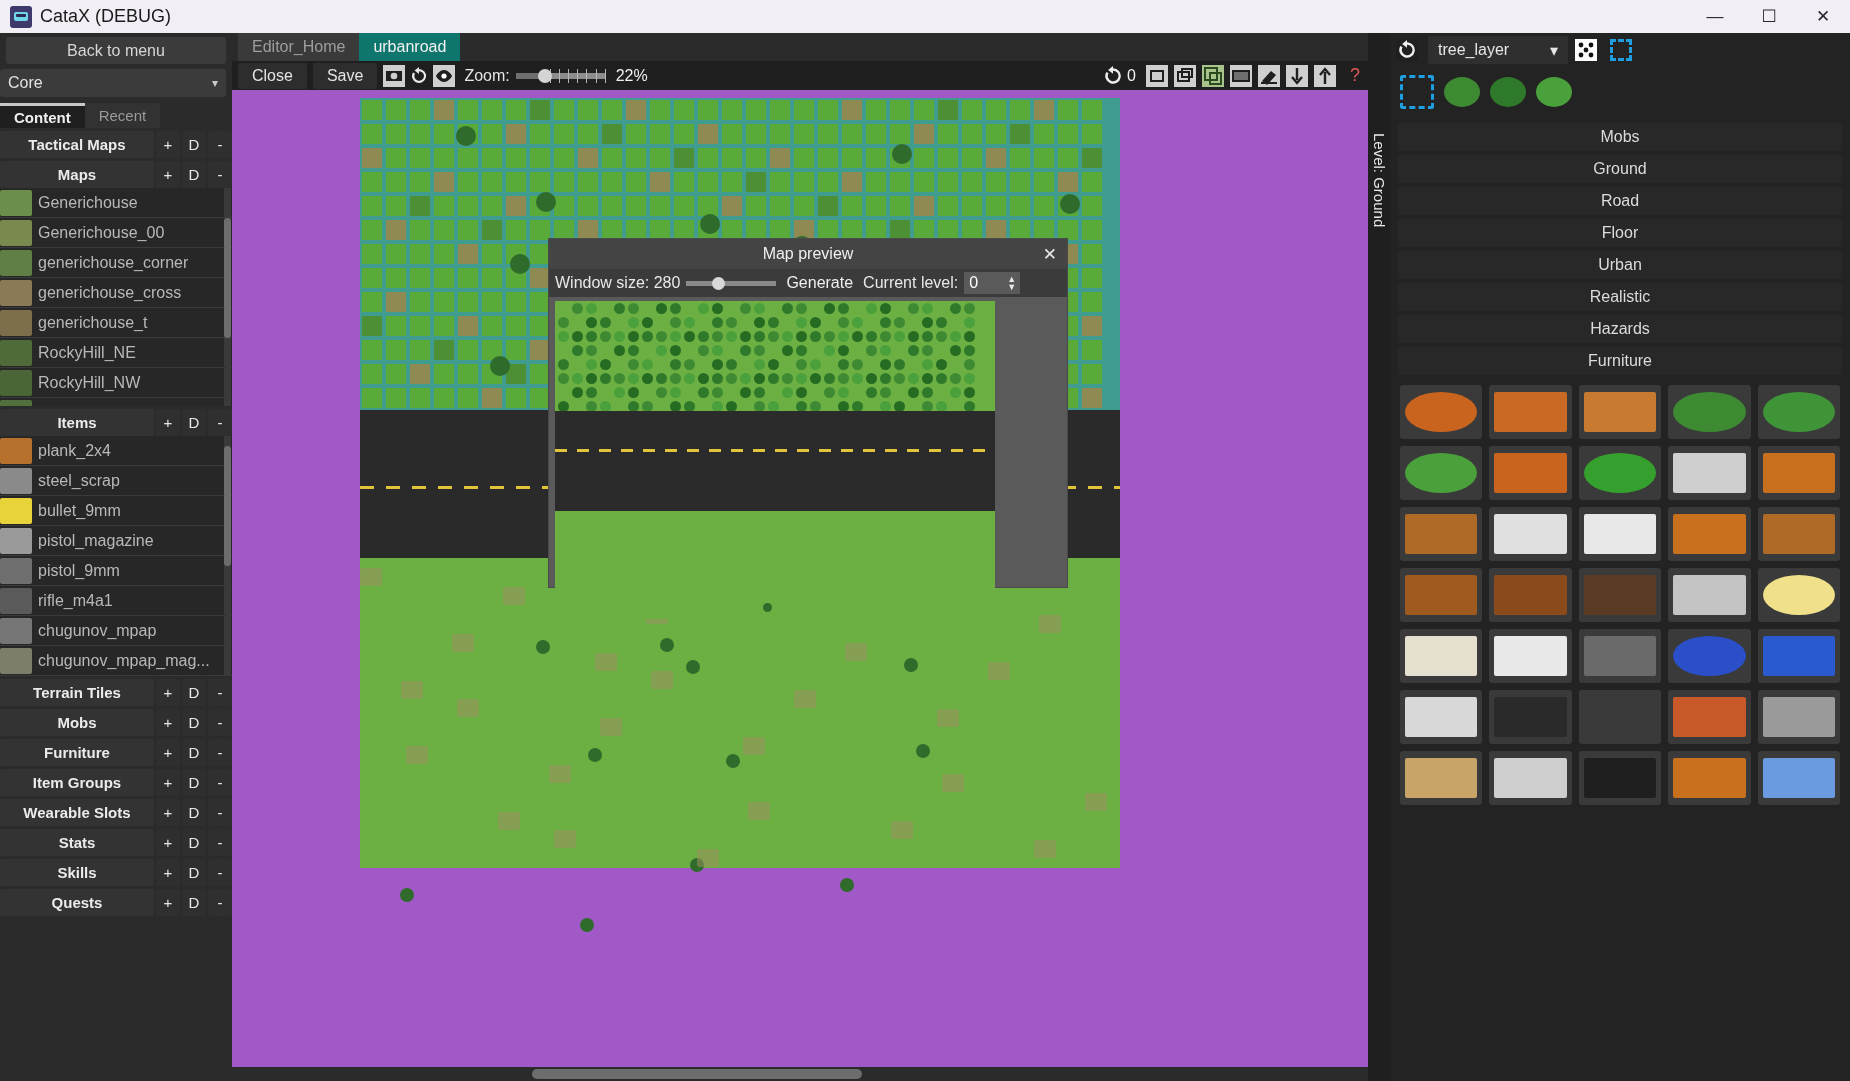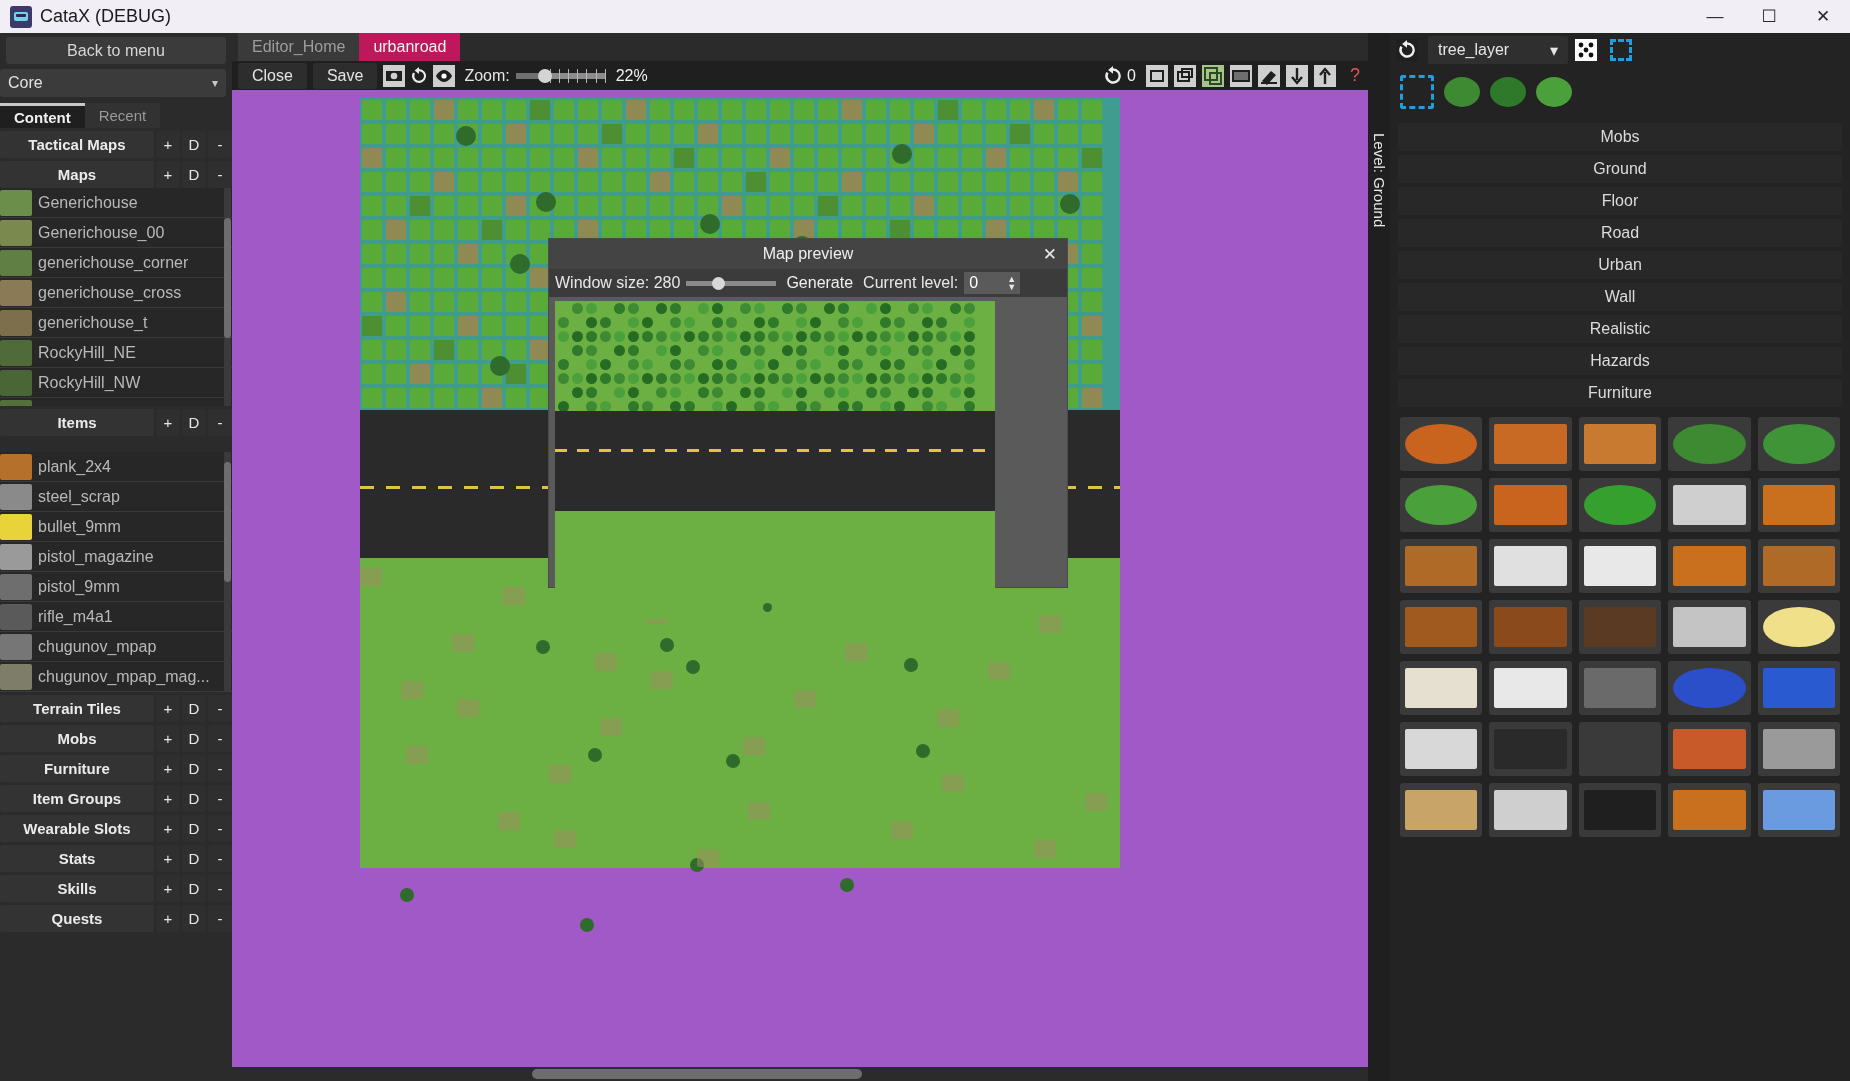--- a/index.html
+++ b/index.html
@@ -50,21 +50,21 @@
   .sbar { position:absolute; right:1px; width:7px; background:#6d6d6d; border-radius:4px; }
   .sbtrack { position:absolute; right:1px; top:0; bottom:0; width:7px; background:#3a3a3a; }
 
   
   .center { flex:1; display:flex; flex-direction:column; background:#2b2b2b;
     min-width:0; }
   .tabsrow { height:28px; background:#2b2b2b; display:flex; align-items:flex-end;
     padding-left:6px; }
   .etab { height:28px; padding:0 14px; display:flex; align-items:center; font-size:16px; }
   .etab.inactive { background:#3a3a3a; color:#9e9e9e; }
-  .etab.active { background:#be185d; color:#f2f2f2; }
+  .etab.active { background:#0f766e; color:#f2f2f2; }
   .subtabs { height:26px; display:flex; background:#262626; padding-left:12px; }
   .stab { padding:0 12px; display:flex; align-items:center; font-size:16px; }
   .stab.active { background:#1f1f1f; color:#fff; font-weight:bold; border-top:3px solid #c7c7c7;}
   .stab.inactive { background:#262626; color:#9a9a9a; }
   .toolbar { height:29px; background:#1f1f1f; display:flex; align-items:center; gap:0;
     padding-left:6px; }
   .tbtn { height:26px; padding:0 14px; display:flex; align-items:center; color:#e4e4e4;
     font-size:16px; background:#2d2d2d; margin-right:6px; border-radius:2px;}
   .icn { width:22px; height:22px; background:#cfcfcf; margin-right:3px; flex:none;
     display:flex; align-items:center; justify-content:center; }
@@ -229,21 +229,21 @@
         </div>
     </div>
 
     <div class="secthead">
       <div class="nm">Items</div>
       <div class="sq">+</div>
       <div class="sq">D</div>
       <div class="sq">-</div>
     </div>
 
-    <div class="listbox" style="height:240px;margin-top:16px;">
+    <div class="listbox" style="height:240px;">
       <div class="sbtrack"></div>
       <div class="sbar" style="top:10px;height:120px;"></div>
       <div id="items-rows">
           <div class="row">
             <div class="th" style="background: rgb(181, 112, 44);"></div>
             <span>plank_2x4</span>
           </div>
           <div class="row">
             <div class="th" style="background: rgb(138, 138, 138);"></div>
             <span>steel_scrap</span>
@@ -1244,24 +1244,23 @@
     <div class="brushrow">
       <div class="brushsel"></div>
       <div class="bush" style="background:#3d8a33;"></div>
       <div class="bush" style="background:#2f7a2a;"></div>
       <div class="bush" style="background:#4aa03a;"></div>
     </div>
 
     <div class="catlist" id="catlist">
         <div class="cat">Mobs</div>
         <div class="cat">Ground</div>
+        <div class="cat">Road</div>
         <div class="cat">Floor</div>
-        <div class="cat">Road</div>
         <div class="cat">Urban</div>
-        <div class="cat">Wall</div>
         <div class="cat">Realistic</div>
         <div class="cat">Hazards</div>
         <div class="cat">Furniture</div>
       </div>
     <div class="tilegrid" id="tilegrid">
         <div class="tile">
           <div style="position: absolute; inset: 7px 5px; background: rgb(200, 100, 30); border-radius: 50%;"></div>
         </div>
         <div class="tile">
           <div style="position: absolute; inset: 7px 5px; background: rgb(200, 106, 36); border-radius: 2px;"></div>

